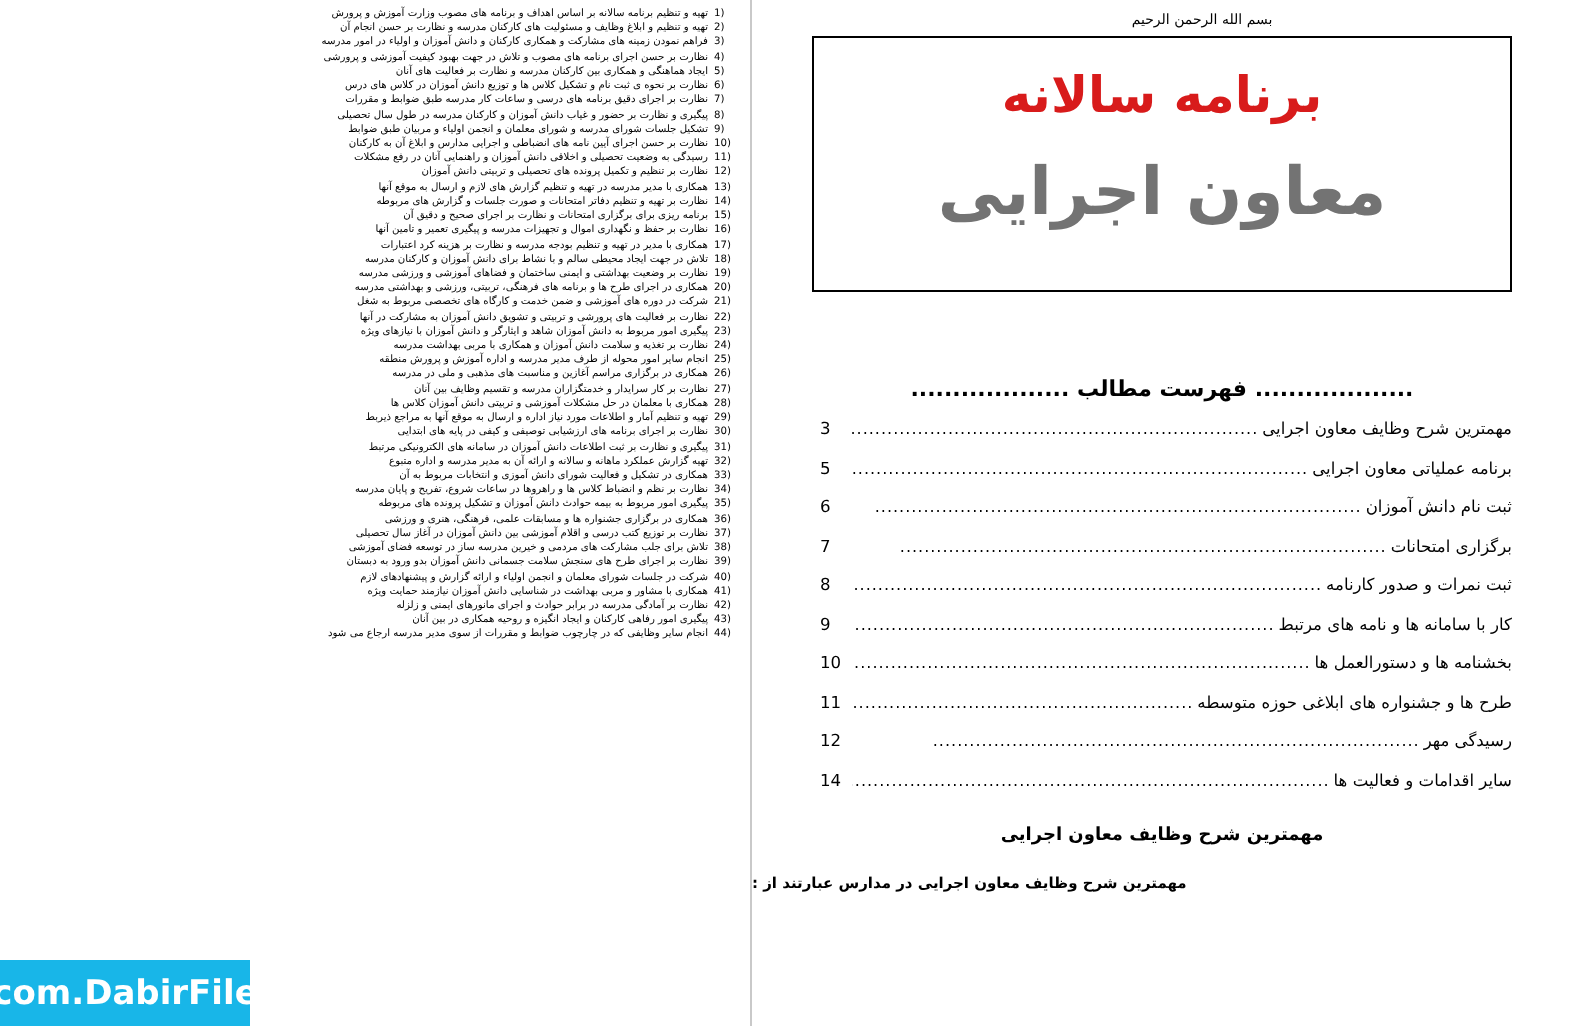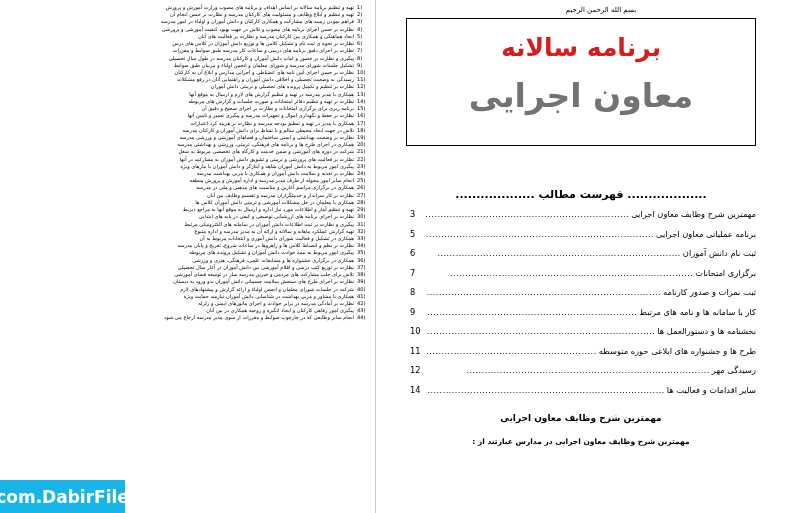--- a/index.html
+++ b/index.html
@@ -165,21 +165,21 @@
   }
   .cover-foot {
     margin: 18px 0 0 0;
     text-align: center;
     font-size: 9px;
     font-weight: bold;
     color: #000;
   }
   .cover-foot2 {
     margin: 14px 0 0 0;
-    text-align: center;
+    text-align: left;
     font-size: 7.5px;
     font-weight: bold;
     color: #000;
   }
 </style>
 </head>
 <body>
 
 <div class="page">
 

